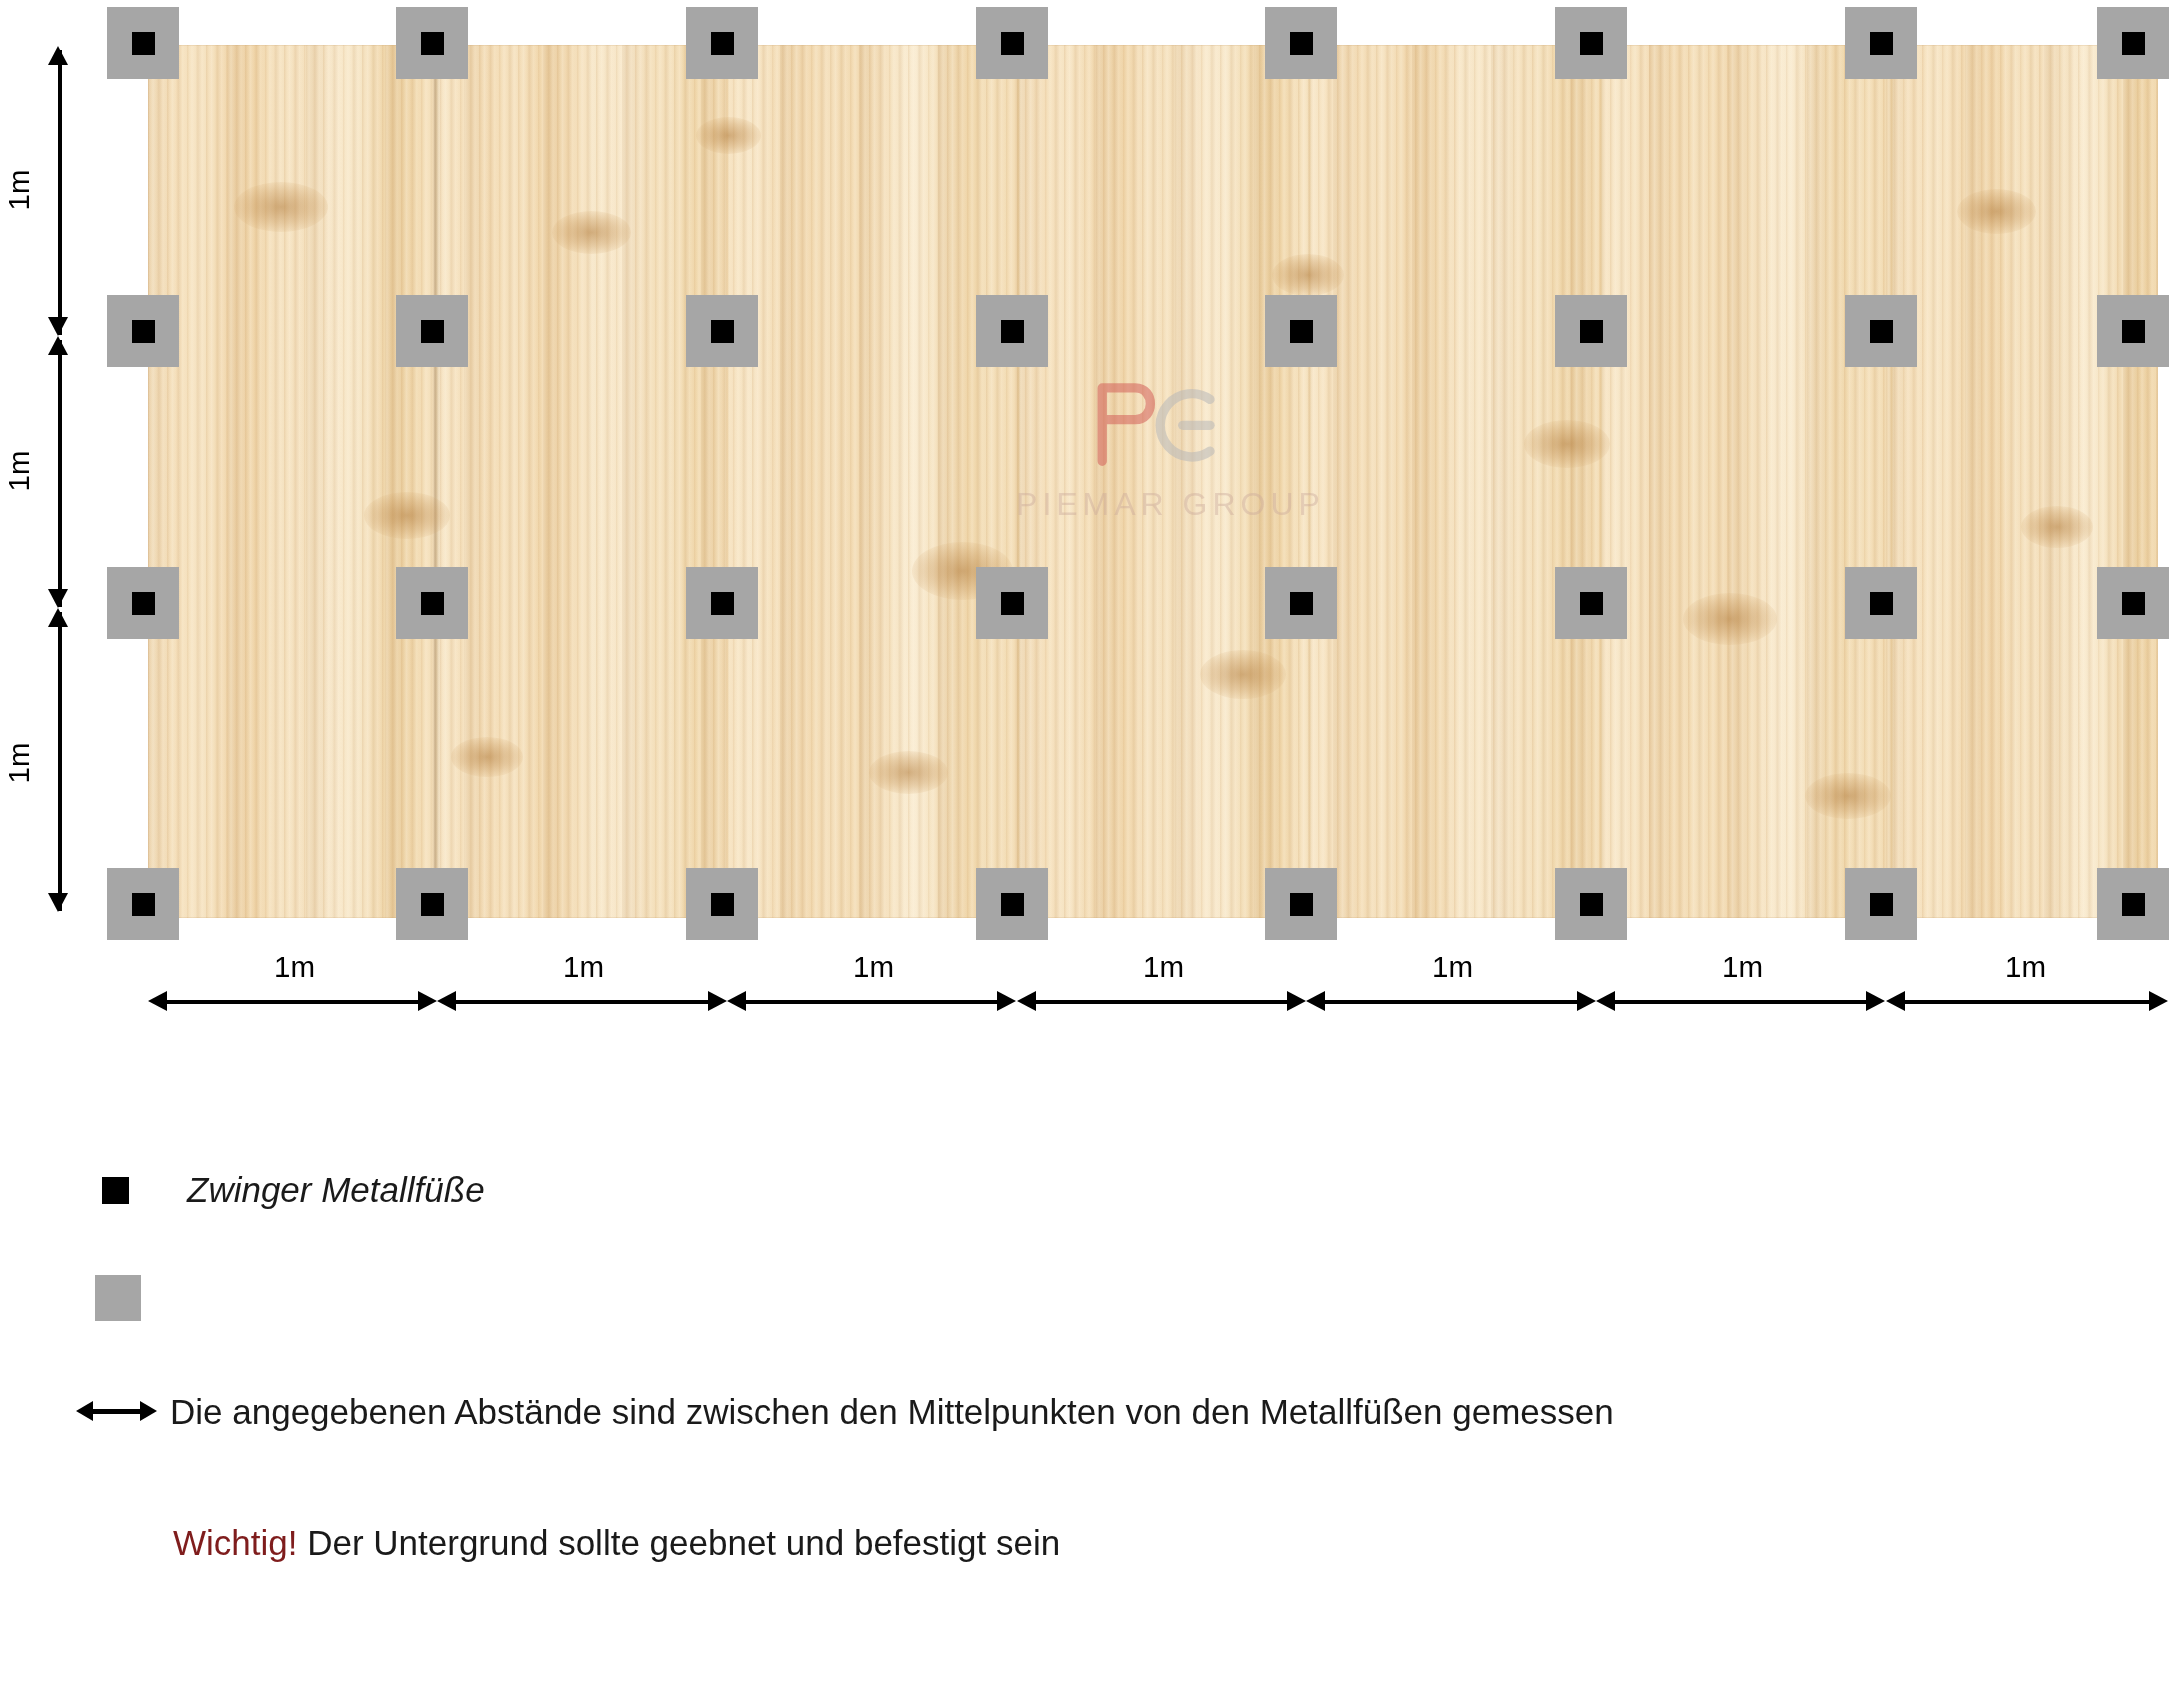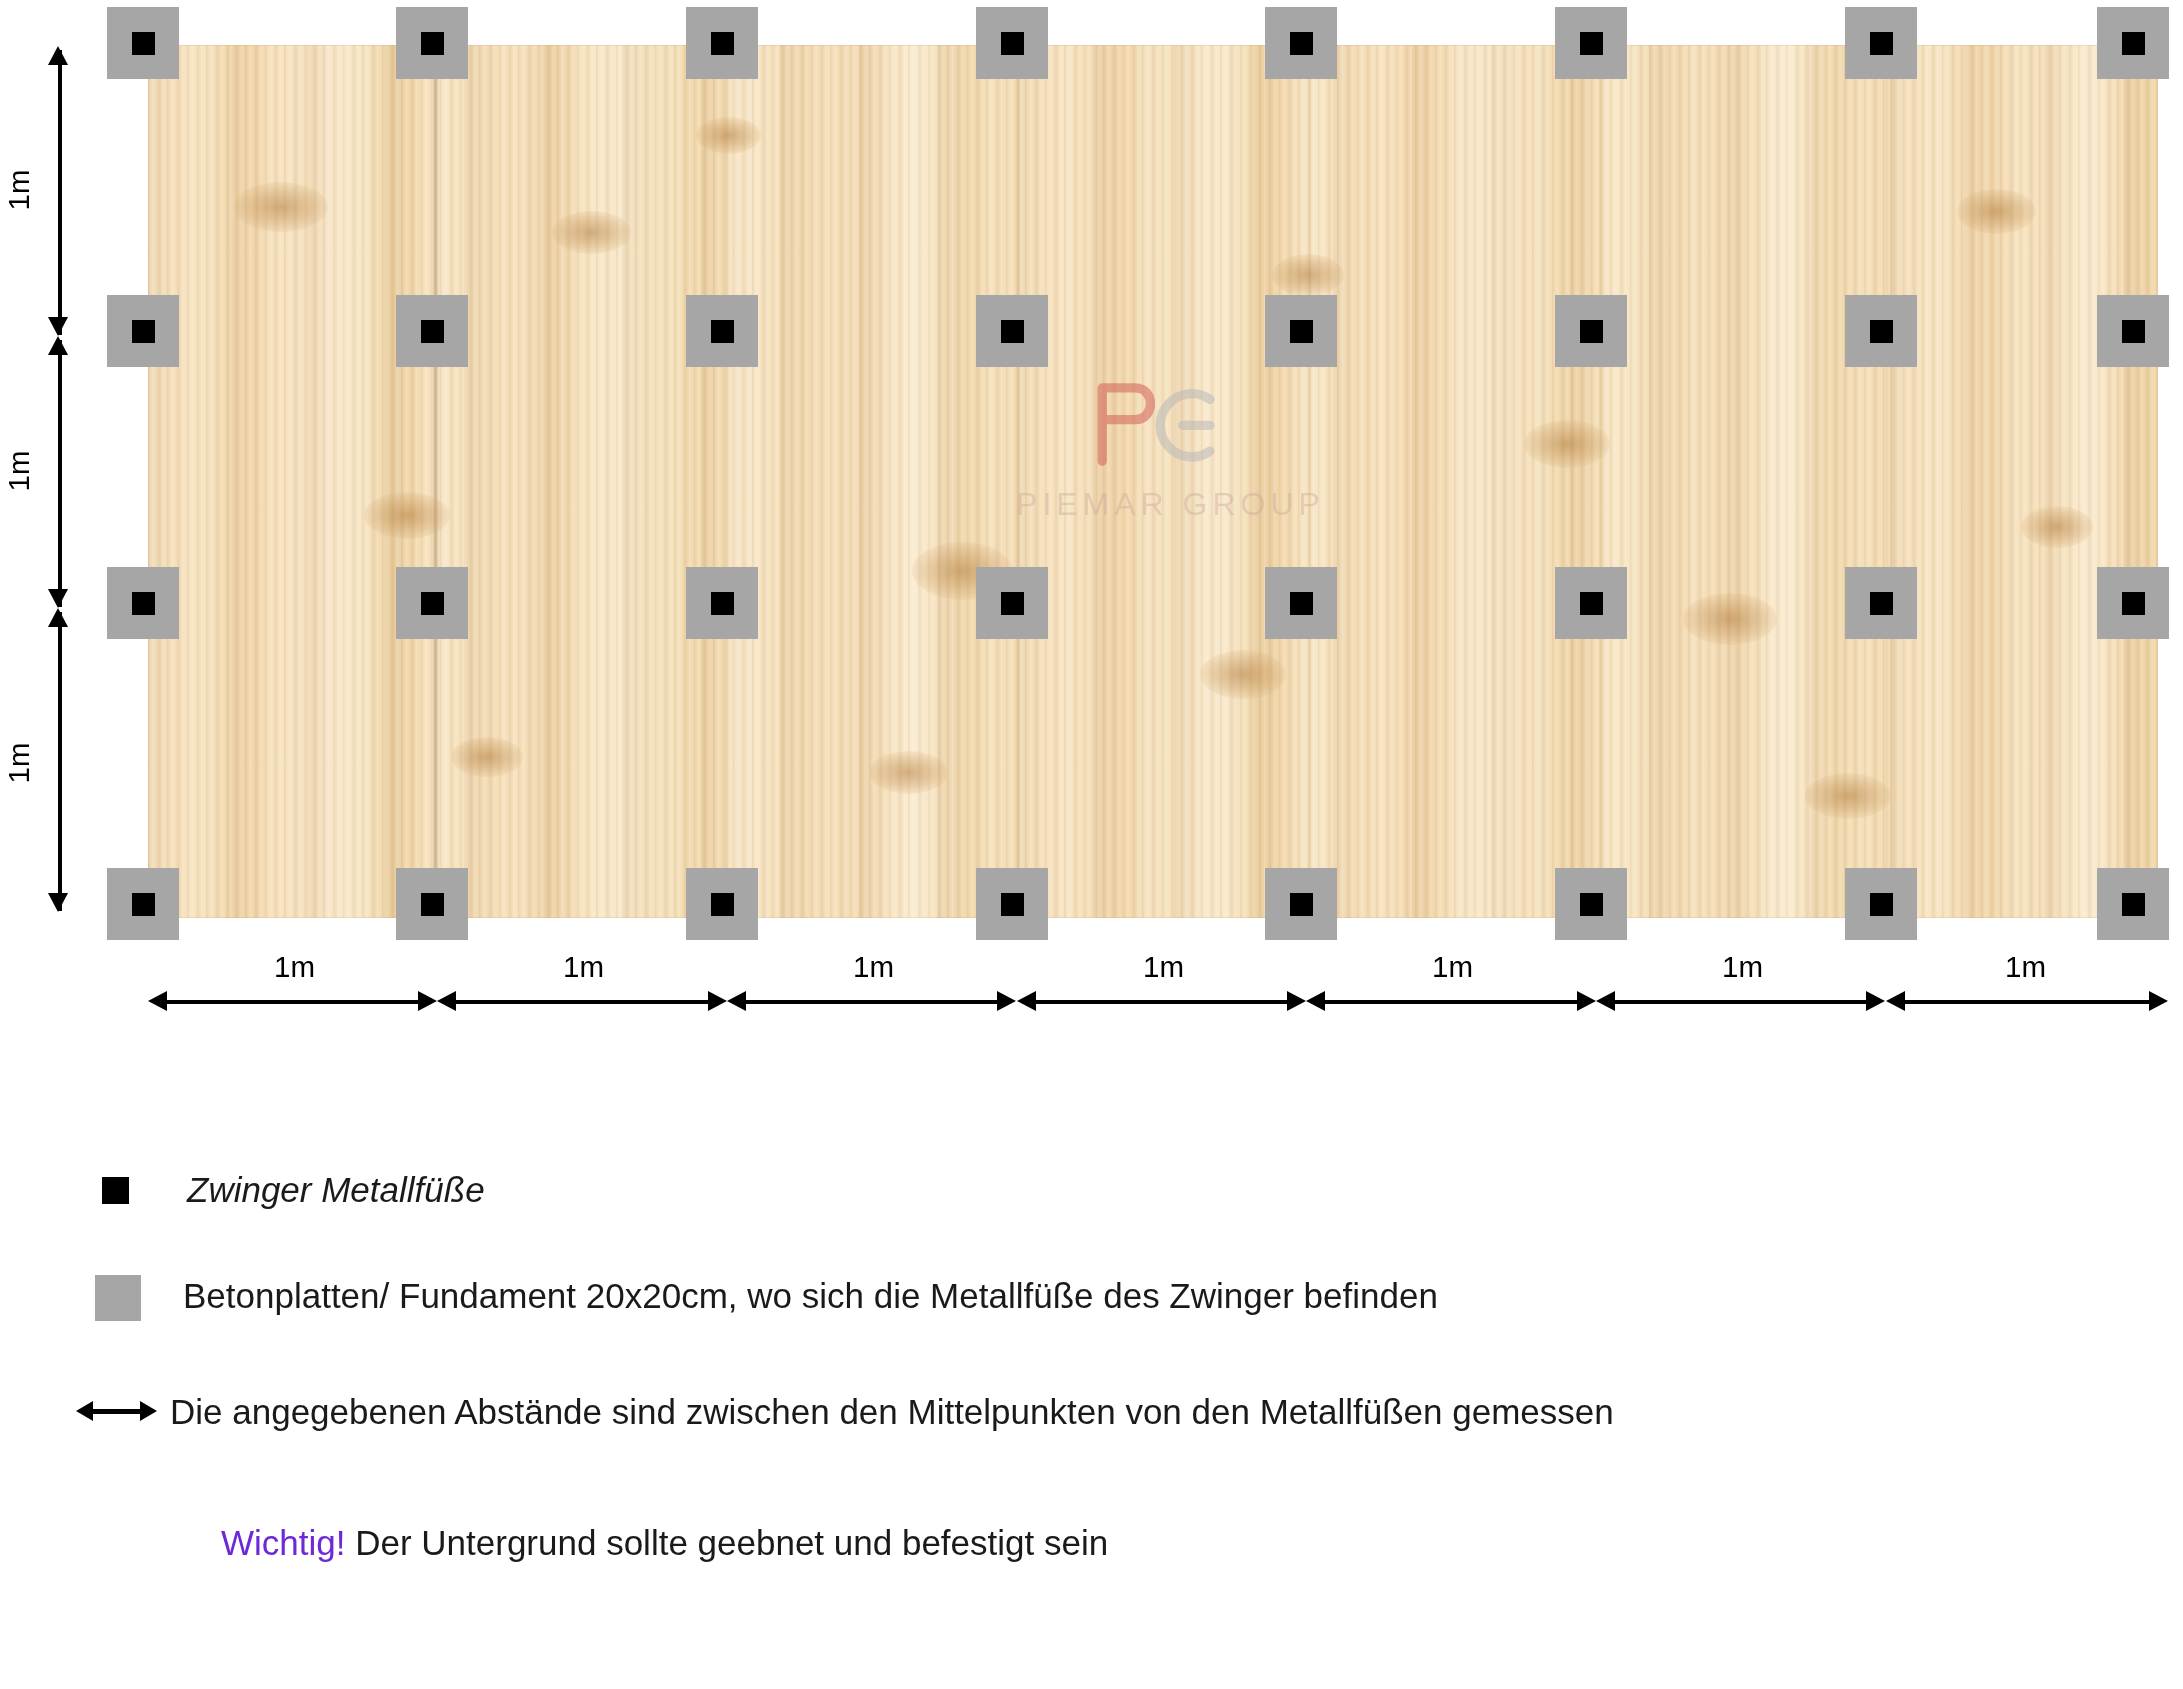--- a/index.html
+++ b/index.html
@@ -216,21 +216,21 @@
   }
   .sw-arrow .ah-r {
     position: absolute;
     right: 0;
     top: 4.3px;
     width: 0; height: 0;
     border-top: 10px solid transparent;
     border-bottom: 10px solid transparent;
     border-left: 17.3px solid #000;
   }
-  .warn { color: #6d28d9; margin-left: 48px; }
+  .warn { color: #7f1d1d; }
 </style>
 </head>
 <body>
 
 <div id="diagram">
 
   <div id="deck">
     <div class="knot" style="left:86px;  top:137px;  width:94px; height:50px;"></div>
     <div class="knot" style="left:404px;  top:166px;  width:79px; height:43px;"></div>
     <div class="knot" style="left:548px;  top:72px;  width:65px;  height:37px;"></div>
@@ -409,21 +409,20 @@
 
 <div id="legend">
 
   <div class="legend-row" style="left:102px; top:58px;font-style:italic;">
     <div class="sw-foot" style="margin-top:8.6px; margin-right:58px;"></div>
     <div class="legend-text">Zwinger Metallfüße</div>
   </div>
 
   <div class="legend-row" style="left:95px; top:164px;">
     <div class="sw-plate" style="margin-top:1.4px; margin-right:42px;"></div>
-    <div class="legend-text">Betonplatten/ Fundament 20x20cm, wo sich die Metallfüße des Zwinger befinden</div>
   </div>
 
   <div class="legend-row" style="left:76px; top:280px; width:1621px;">
     <div class="sw-arrow" style="margin-top:7.2px; margin-right:13px;">
       <div class="ah-l"></div>
         <div class="bar"></div>
         <div class="ah-r"></div>
     </div>
     <div class="legend-text" style="max-width:1499px;">Die angegebenen Abstände sind zwischen den Mittelpunkten von den Metallfüßen gemessen</div>
   </div>

